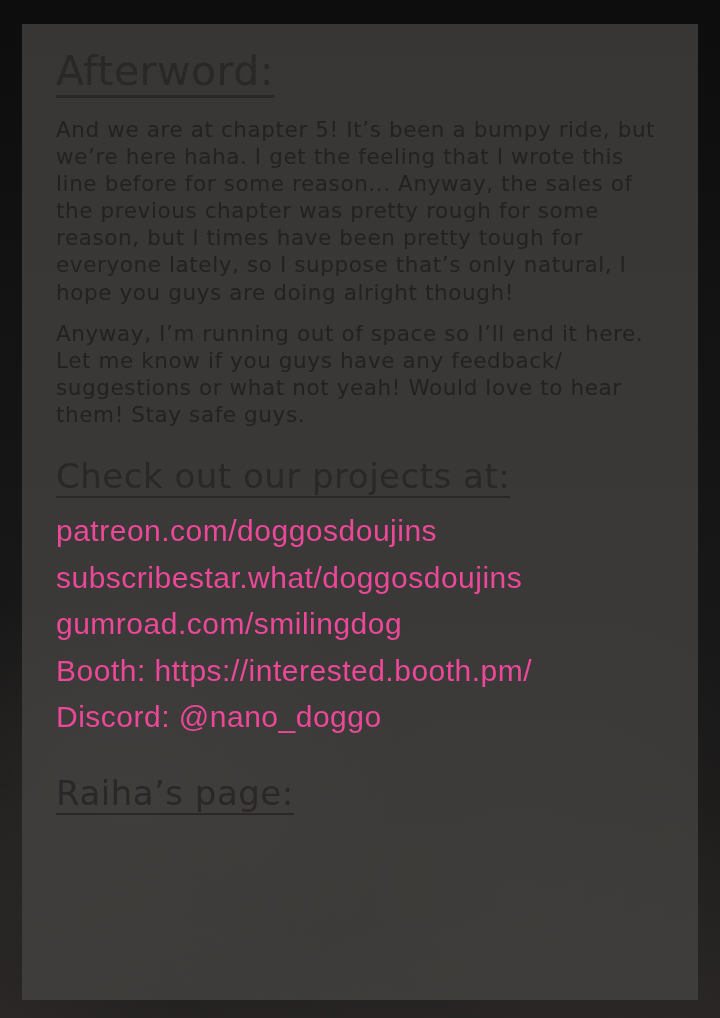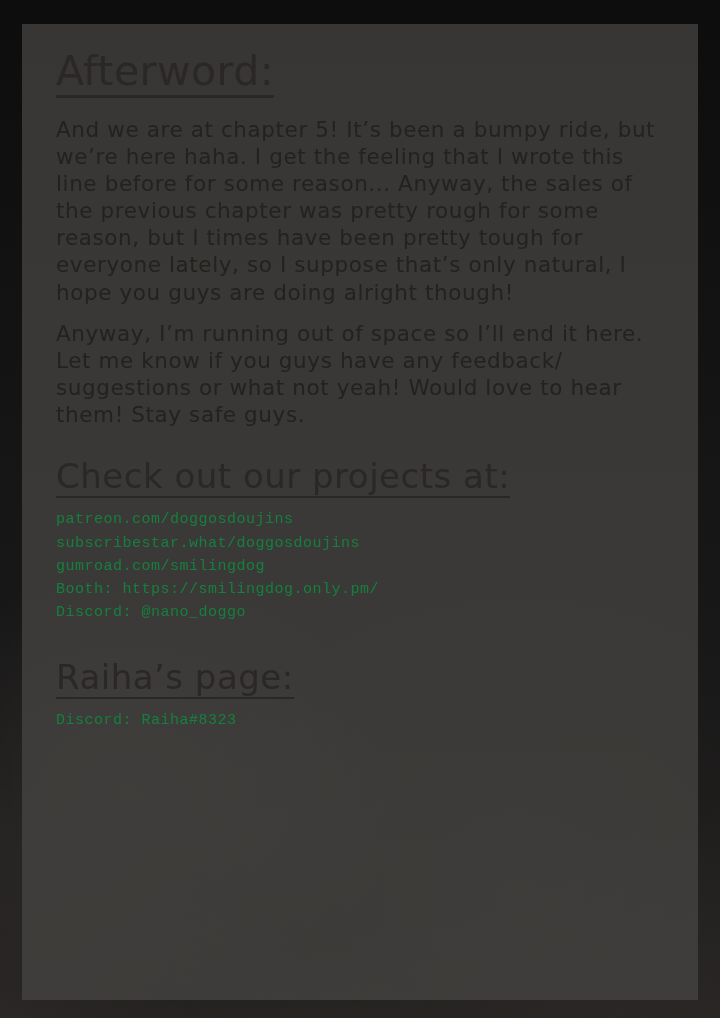--- a/index.html
+++ b/index.html
@@ -82,24 +82,24 @@
     border-bottom: 2px solid #2a2726;
     padding-bottom: 1px;
   }
   .sub-wrap { display: block; }
   ul.links {
     list-style: none;
     margin: 0 0 6px 4px;
     padding: 0;
   }
   ul.links li {
-    font-family: Liberation Mono, monospace;
-    font-size: 15px;
+    font-family: Liberation Sans, sans-serif;
+    font-size: 30px;
     line-height: 1.55;
-    color: #15803d;
+    color: #ec4899;
     letter-spacing: 0.5px;
   }
   .spacer-sm { height: 12px; }
 </style>
 </head>
 <body>
 
 <div class="page">
   <div class="bg-art"></div>
 
@@ -114,29 +114,28 @@
       <p class="body">Anyway, I’m running out of space so I’ll end it here. Let me know if you guys have any feedback/ suggestions or what not yeah! Would love to hear them! Stay safe guys.</p>
 
       <span class="sub-wrap">
         <h2 class="subheading">Check out our projects at:</h2>
       </span>
 
       <ul class="links">
         <li>patreon.com/doggosdoujins</li>
         <li>subscribestar.what/doggosdoujins</li>
         <li>gumroad.com/smilingdog</li>
-        <li>Booth: https://smilingdog.only.pm/</li>
+        <li>Booth: https://interested.booth.pm/</li>
         <li>Discord: @nano_doggo</li>
       </ul>
 
       <div class="spacer-sm"></div>
 
       <span class="sub-wrap">
         <h2 class="subheading">Raiha’s page:</h2>
       </span>
 
       <ul class="links">
-        <li>Discord: Raiha#8323</li>
       </ul>
 
     </div>
   </div>
 </div>
 
 </body></html>

